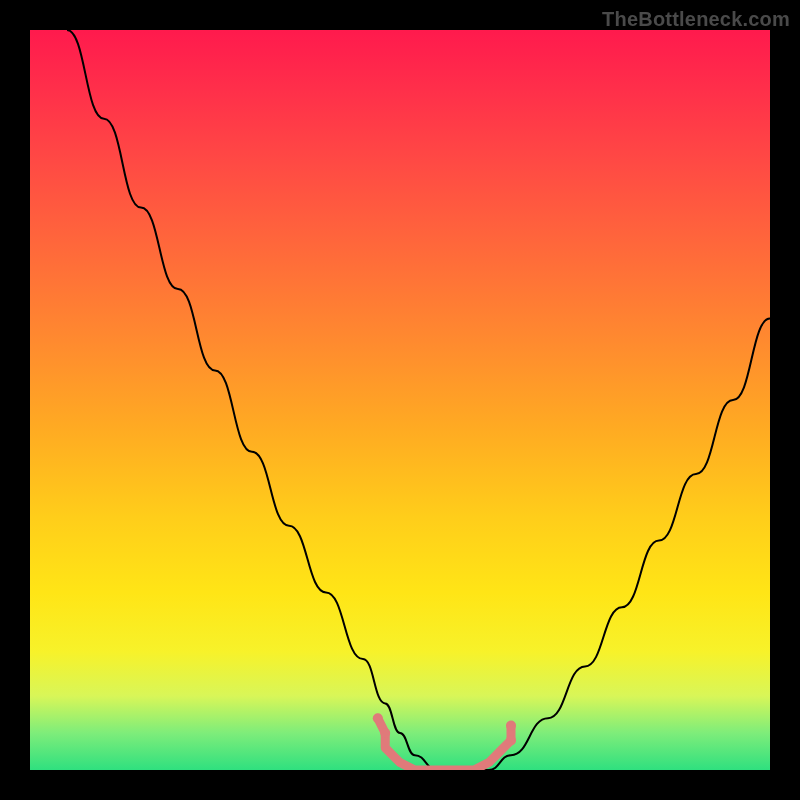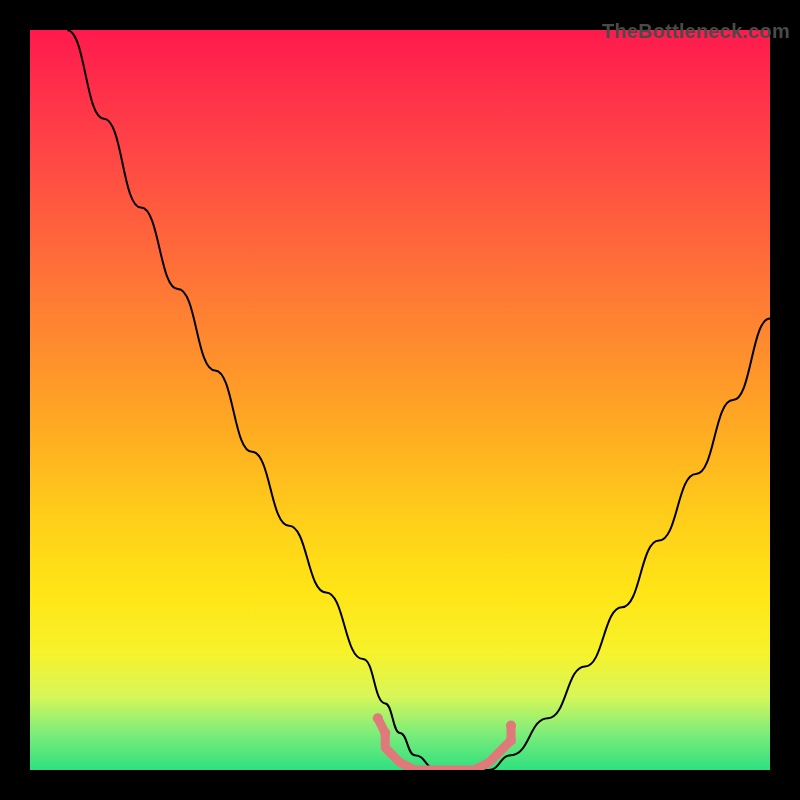--- a/index.html
+++ b/index.html
@@ -35,21 +35,21 @@
       #ffce1a 66%,
       #ffe516 76%,
       #f7f22a 84%,
       #d8f658 90%,
       #7eed7a 95%,
       #2fe07f 100%
     );
   }
   .watermark {
     position: absolute;
-    top: 20px;
+    top: 8px;
     right: 10px;
     color: #4a4a4a;
     font-size: 20px;
     font-weight: 600;
     letter-spacing: 0.2px;
     user-select: none;
   }
   svg.curve {
     position: absolute;
     left: 0;

